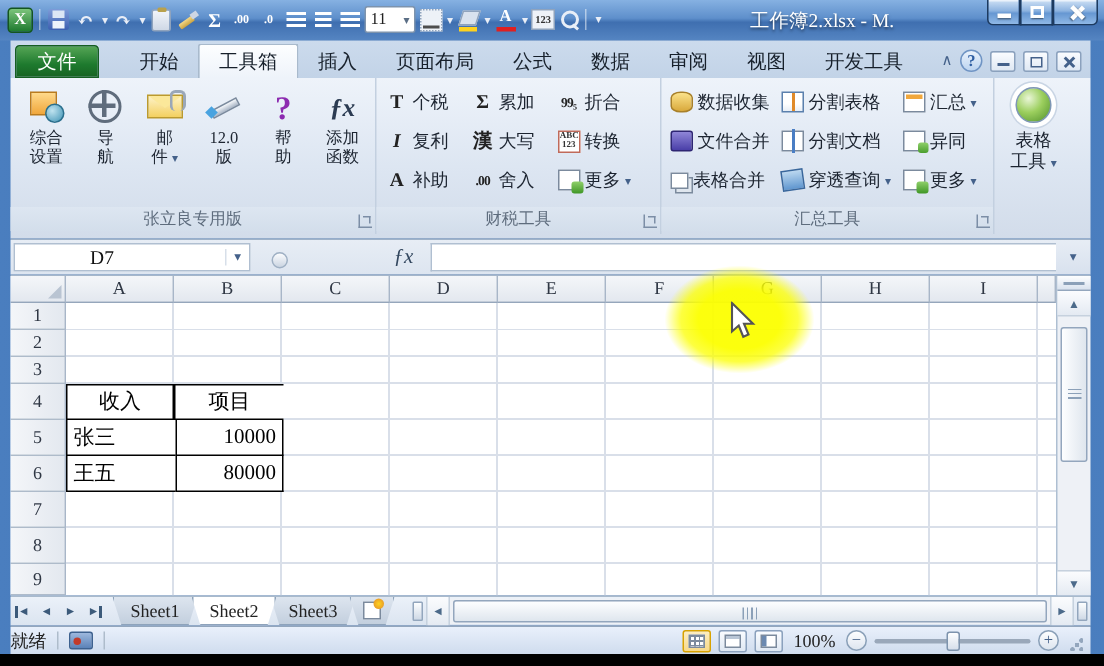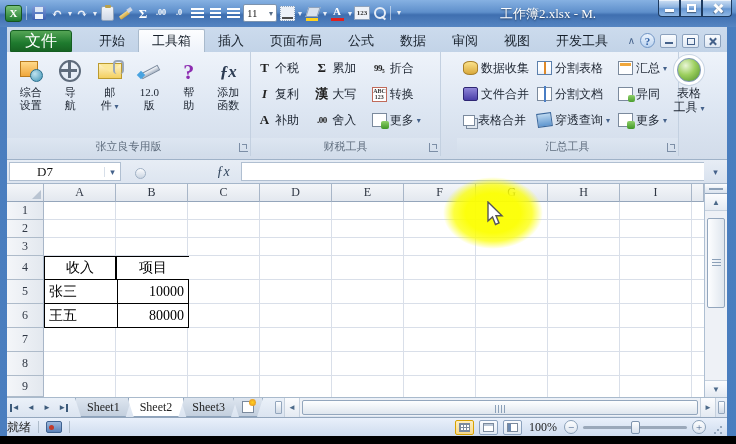--- a/index.html
+++ b/index.html
@@ -57,21 +57,21 @@
   .wbtn.first { border-radius:0 0 0 4px; }
   .wbtn.last  { width:30px; border-radius:0 0 4px 0; }
   .wbtn .bar { position:absolute; left:6px; bottom:4px; width:9px; height:3px; background:#fff; box-shadow:0 1px 1px rgba(0,0,0,.4); }
   .wbtn .box { position:absolute; left:6px; top:4px; width:9px; height:8px; border:2px solid #fff; box-shadow:0 1px 1px rgba(0,0,0,.4); }
   .wbtn .x1,.wbtn .x2 { position:absolute; left:14px; top:3px; width:2.5px; height:11px; background:#fff; box-shadow:0 1px 1px rgba(0,0,0,.4); }
   .wbtn .x1 { transform:rotate(45deg); } .wbtn .x2 { transform:rotate(-45deg); }
   
   .tabrow { position:absolute; left:7px; top:27px; width:720px; height:25px;
       background:linear-gradient(#ccdbed,#c2d3e7); display:flex; align-items:flex-end; }
   .ftab { height:22px; margin:0 14px 0 3px; padding:0 14px; display:flex; align-items:center;
-      background:linear-gradient(#55a555,#1e7a2e 60%,#176423); color:#fff; font-size:16px;
+      background:linear-gradient(#55a555,#1e7a2e 60%,#176423); color:#fff; font-size:13px;
       border-radius:3px 3px 0 0; border:1px solid #155e22; }
   .rtab { height:23px; padding:0 13px; display:flex; align-items:center; font-size:13px; color:#17202b; }
   .rtab.active { background:linear-gradient(#fdfeff,#eef3fa); border:1px solid #a9bacc; border-bottom:none;
       border-radius:2px 2px 0 0; }
   .rbctrls { margin-left:auto; display:flex; align-items:center; gap:5px; padding:0 6px 4px 0; }
   .chev { color:#44618a; font-size:10px; }
   .helpbtn { width:15px; height:15px; border-radius:50%; background:linear-gradient(#eaf2fc,#bcd4f0);
       border:1px solid #6f94c4; color:#2f5fa3; font-size:11px; font-weight:bold;
       display:flex; align-items:center; justify-content:center; }
   .sbtnw { width:17px; height:14px; border:1px solid #8ba1bd; border-radius:2px;
@@ -138,21 +138,21 @@
   .m-more { background:#fff; border:1px solid #7b8a9d; }
   .m-more:after { content:""; position:absolute; right:-3px; bottom:-3px; width:8px; height:8px;
       background:linear-gradient(#8fd06a,#3f9626); border-radius:2px; }
   .ddk { font-size:8px; color:#44618a; }
   .bigvbtn { width:52px; text-align:center; font-size:12px; line-height:14px; color:#1c2430; padding-top:6px; }
   .sphere { width:24px; height:24px; margin:0 auto 4px auto; border-radius:50%;
       background:radial-gradient(circle at 35% 30%,#eaf6d8,#9ccf5e 45%,#4f8f2a); border:1px solid #7e97b4; box-shadow:0 0 0 3px #fff,0 0 0 4px #c9d5e4; }
   
   .fbar { position:absolute; left:7px; top:160px; width:697px; height:24px;
       background:linear-gradient(#e7edf5,#dde5f0); border-bottom:1px solid #a5b6ca; display:flex; align-items:stretch; }
-  .namebox { width:112px; margin:2px 0 2px 2px; background:#fff; border:1px solid #b0bfd1;
+  .namebox { width:158px; margin:2px 0 2px 2px; background:#fff; border:1px solid #b0bfd1;
       display:flex; align-items:center; font-size:13px;gap:24px; }
   .namebox .nbtext { flex:1; text-align:center; }
   .namebox .nbdd { width:16px; color:#44618a; font-size:9px; text-align:center; border-left:1px solid #d7dfe9; }
   .fmid { width:84px; position:relative; }
   .fmid:after { content:""; position:absolute; left:14px; top:8px; width:9px; height:9px; border-radius:50%;
       background:linear-gradient(#fbfcfe,#cbd5e2); border:1px solid #9fb0c4; }
   .fxlab { width:36px; display:flex; align-items:center; justify-content:center;
       font-style:italic; font-size:14px; color:#33475f; font-family:"Liberation Serif",serif; }
   .ffield { flex:1; margin:2px 0; background:#fff; border:1px solid #b0bfd1; border-right:none; }
   .fchev { position:absolute; left:704px; top:160px; width:23px; height:24px;
@@ -456,21 +456,21 @@
         <div class="sbtn">
             <span class="mini m-more"></span>
             <span>更多</span>
             <span class="ddk">▾</span>
           </div>
       </div>
       <div class="glabel">财税工具</div>
       <span class="dlauncher"></span>
     </div>
 
-    <div class="rgroup" style="left:450px;width:222px;">
+    <div class="rgroup" style="left:434px;width:222px;">
       <div class="sgrid">
         <div class="sbtn">
             <span class="mini m-db"></span>
             <span>数据收集</span>
           </div>
         <div class="sbtn">
             <span class="mini m-splitt"></span>
             <span>分割表格</span>
           </div>
         <div class="sbtn">

